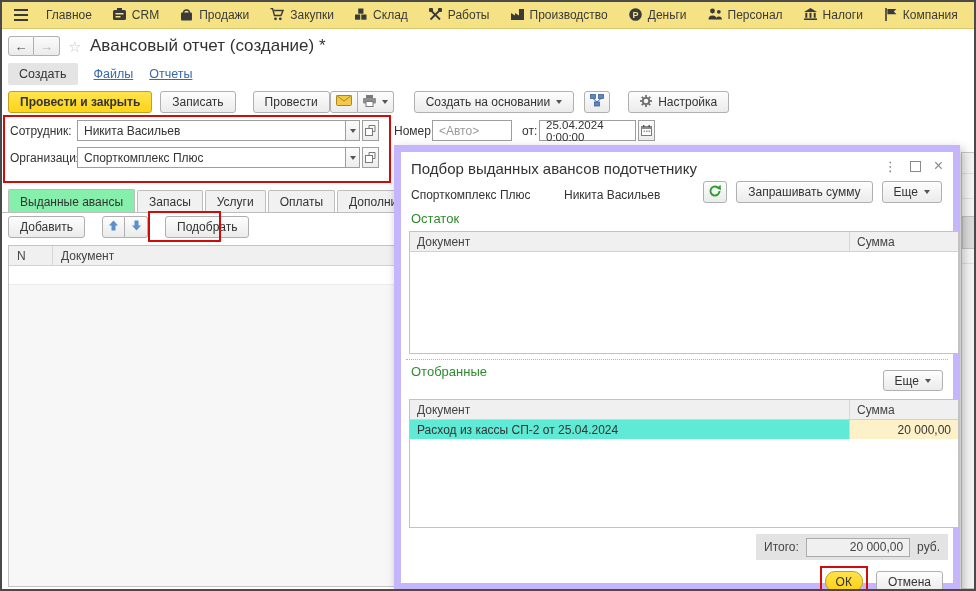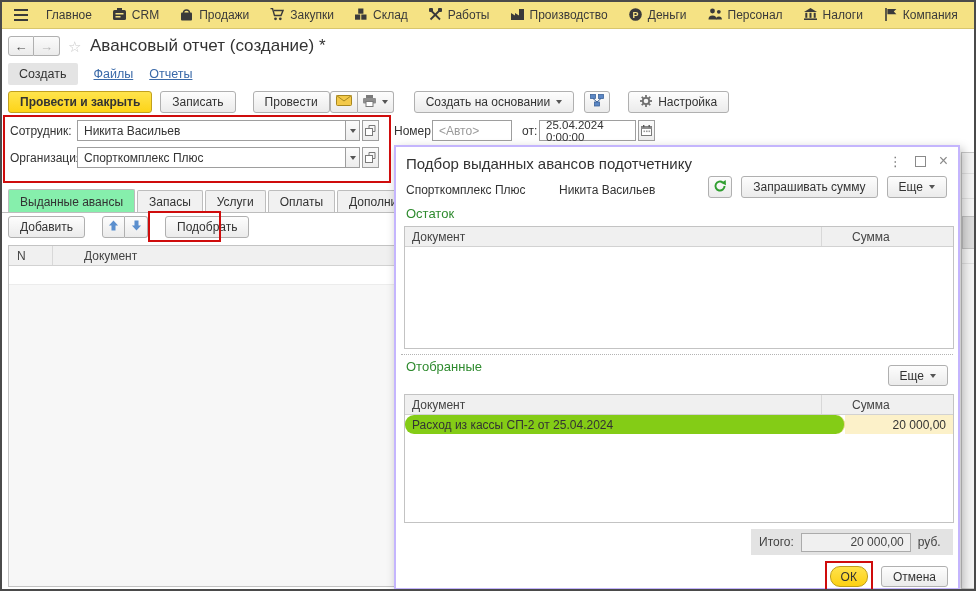--- a/index.html
+++ b/index.html
@@ -67,51 +67,51 @@
           background:#f1f1f1; border:1px solid #bdbdbd; border-bottom:none;
           border-radius:2px 2px 0 0; margin-right:2px; cursor:pointer; }
   .stab.active { background:#86efac; height:24px; }
   .stabline { position:absolute; left:0; top:210px; width:392px; border-bottom:1px solid #bdbdbd; }
   .secbar { position:absolute; left:6px; top:214px; display:flex; align-items:center; }
   .arrbtn { width:23px; padding:0; }
   
   .ltable { position:absolute; left:6px; top:243px; width:952px; bottom:2px;
             border:1px solid #c3c3c3; background:#f7f7f7; }
   .thead { display:flex; height:20px; background:#f0f0f0; border-bottom:1px solid #d2d2d2;
-           align-items:center; font-size:12px; color:#444;gap:23px; }
+           align-items:center; font-size:12px; color:#444; }
   .th-n { width:44px; padding:0 8px; border-right:1px solid #d8d8d8; height:100%; display:flex; align-items:center; }
   .th-doc { flex:1; padding:0 8px; height:100%; display:flex; align-items:center; }
   .emptyrow { height:19px; background:#fff; border-bottom:1px solid #ececec; }
   
   .rstrip { position:absolute; left:959px; top:150px; width:15px; height:437px;
             background:#f4f4f4; border:1px solid #c8c8c8; z-index:1; }
   .rstrip .seg1 { position:absolute; left:0; right:0; top:20px; border-top:1px solid #e0e0e0; }
   .rstrip .seg2 { position:absolute; left:0; right:0; top:45px; border-top:1px solid #e0e0e0; }
   .rstrip .thumb { position:absolute; left:0; right:0; top:63px; height:33px;
                    background:#dcdcdc; border:1px solid #c2c2c2; cursor:pointer; }
   .rstrip .seg3 { position:absolute; left:0; right:0; top:110px; border-top:1px solid #e0e0e0; }
   
   .dialog { position:absolute; left:392px; top:143px; width:566px; height:445px;
-            background:#fff; border:2px solid #c4b5fd; box-shadow:3px 4px 10px rgba(0,0,0,.28);
+            background:#fff; border:7px solid #c4b5fd; box-shadow:3px 4px 10px rgba(0,0,0,.28);
             z-index:10; }
   .dlg-title { position:absolute; left:10px; top:8px; font-size:15px; color:#333; }
   .dlg-ctrls { position:absolute; right:10px; top:6px; display:flex; align-items:center; gap:13px; }
   .dots { font-size:13px; color:#777; cursor:pointer; line-height:1; }
   .maxi { width:11px; height:11px; border:1.5px solid #8a8a8a; cursor:pointer; }
   .close { font-size:16px; color:#8a8a8a; cursor:pointer; line-height:1; }
   .dlg-org { position:absolute; left:10px; top:36px; font-size:12px; }
   .dlg-emp { position:absolute; left:163px; top:36px; font-size:12px; }
   .dlg-hbtns { position:absolute; right:11px; top:29px; display:flex; gap:9px; align-items:center; }
   .greenlbl { position:absolute; font-size:13px; color:#2f8b2f; }
   .dtbl { position:absolute; left:8px; width:550px; border:1px solid #c3c3c3; background:#fff; }
   .dtbl .thead { height:20px; }
   .cell-doc { flex:1; padding:0 7px; border-right:1px solid #d8d8d8; height:100%; display:flex; align-items:center; }
   .cell-sum { width:108px; padding:0 7px; height:100%; display:flex; align-items:center; }
   .selrow { display:flex; height:19px; font-size:12px; color:#333; cursor:pointer; }
-  .selrow .cell-doc { background:#84cc16; border-right:1px solid #eed98c;border-radius:9px; }
+  .selrow .cell-doc { background:#5eead4; border-right:1px solid #eed98c; }
   .selrow .cell-sum { background:#fcf1c9; justify-content:flex-end; }
   .splitter { position:absolute; left:5px; right:5px; top:207px; border-top:1px dotted #b3b3b3; }
   .totalpanel { position:absolute; left:355px; right:5px; top:382px; height:26px;
                 background:#e3e3e3; display:flex; align-items:center; padding:0 8px; gap:7px; }
   .totalpanel .tlabel { font-size:12px; color:#444; }
   .totalfield { width:110px; height:19px; background:#f0f0f0; border:1px solid #ababab;
                 display:flex; align-items:center; justify-content:flex-end; padding:0 6px;
                 font-size:12px; color:#444; }
   .dlg-foot { position:absolute; right:10px; top:419px; display:flex; gap:13px; }
   .okbtn { height:21px; padding:0 10px; font-size:12px; font-weight:normal;

